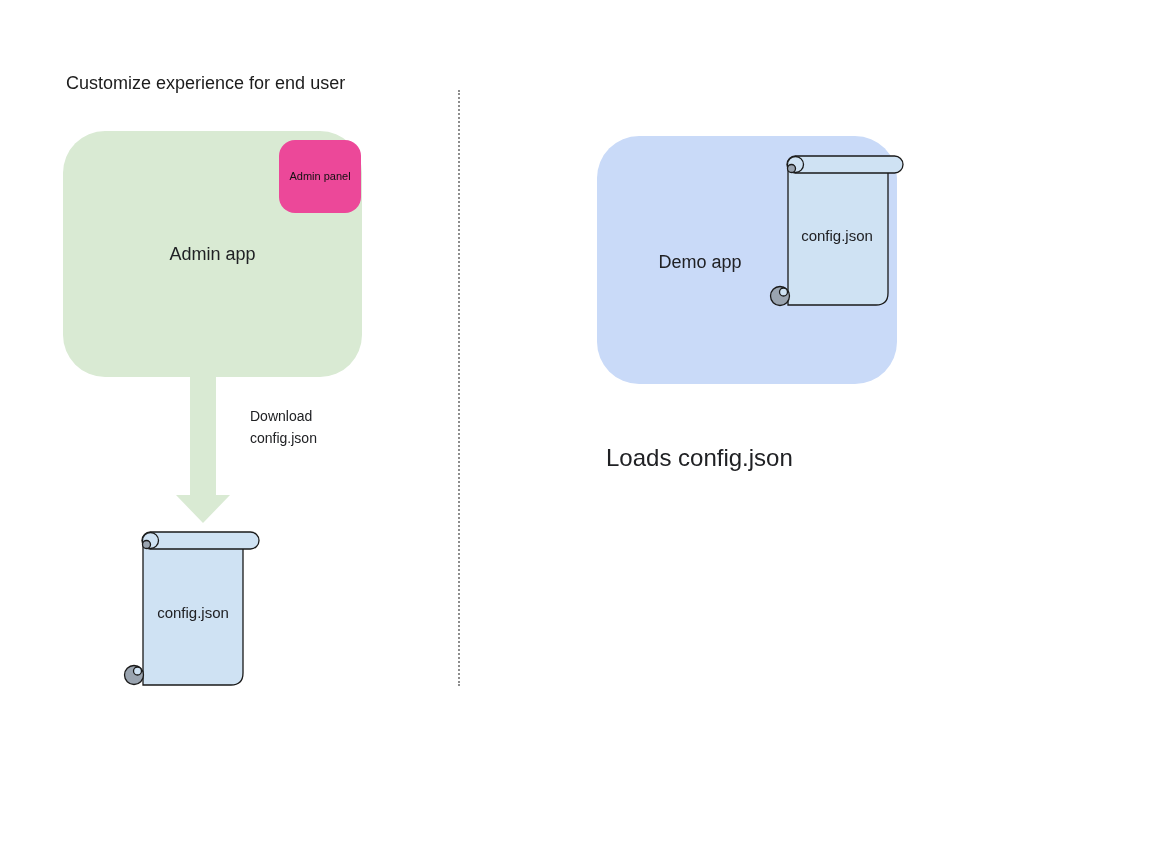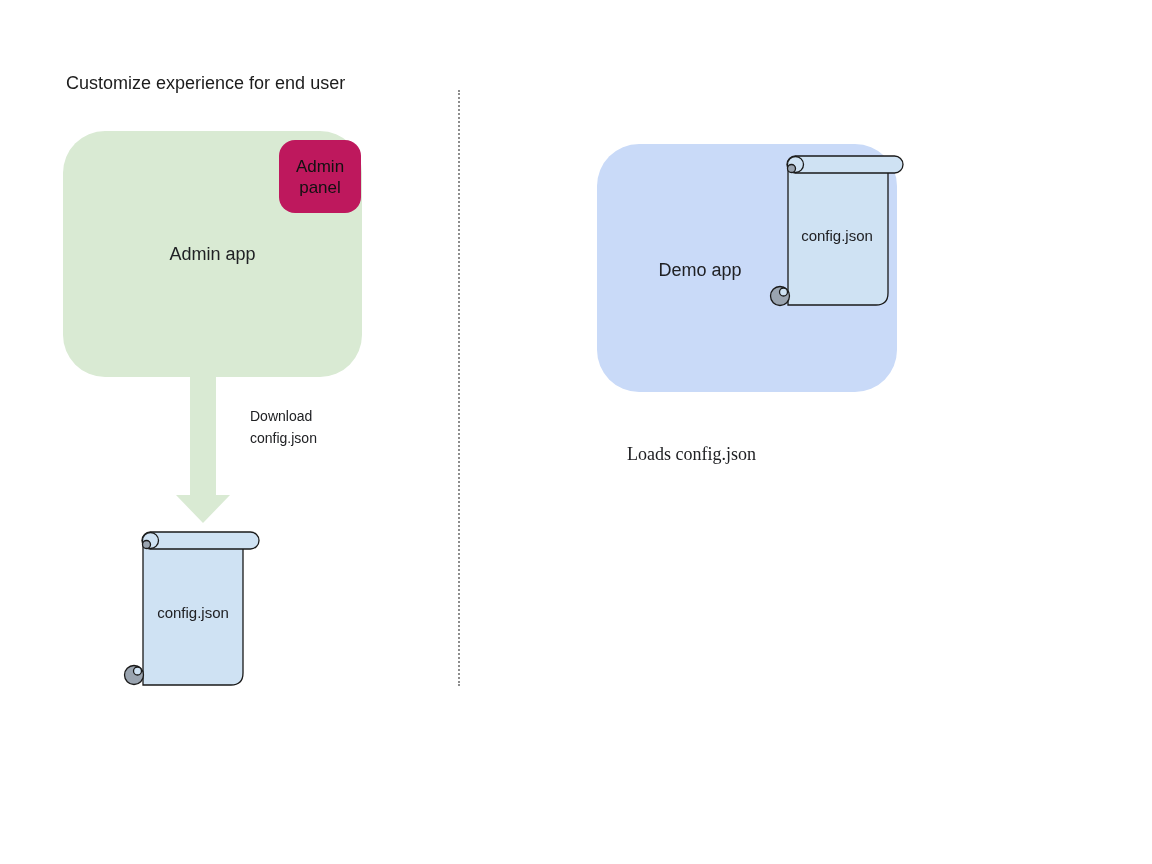--- a/index.html
+++ b/index.html
@@ -33,55 +33,54 @@
   }
   #admin-app-label {
     left: 0; top: 0; right: 0; bottom: 0;
     display: flex; align-items: center; justify-content: center;
     font-size: 18px;
     border-radius: 8px;
   }
   #admin-panel-box {
     left: 216px; top: 9px;
     width: 82px; height: 73px;
-    background: #be185d;
+    background: #ec4899;
     border-radius: 16px;
     display: flex; align-items: center; justify-content: center;
     text-align: center;
-    font-size: 17px; line-height: 21px;
+    font-size: 11px; line-height: 21px;
     color: #111111;
     padding: 0 6px;
     box-sizing: border-box;
   }
   #download-arrow { left: 176px; top: 377px; }
   #download-label {
     left: 250px; top: 405px;
     width: 112px;
     font-size: 14px; line-height: 22px;
   }
   #divider {
     left: 458px; top: 90px;
     height: 596px; width: 0;
     border-left: 2px dotted #8d8d8d;
   }
   #demo-app-box {
-    left: 597px; top: 144px;
+    left: 597px; top: 136px;
     width: 300px; height: 248px;
     background: #c9daf8;
   }
   #demo-app-label {
     position: absolute;
     left: 0; top: 116px; width: 206px;
     text-align: center;
     font-size: 18px;
   }
   #loads-caption {
-    left: 627px; top: 444px;
-    font-size: 18px;
-    font-family: Liberation Serif, serif;
+    left: 606px; top: 444px;
+    font-size: 24px;
   }
   #scroll-left  { left: 120px; top: 528px; }
   #scroll-right { left: 765px; top: 152px; }
   .scroll-shape .outline { stroke: #1a1a1a; stroke-width: 1.3; }
   .scroll-shape text {
     font-family: "Liberation Sans", sans-serif;
     font-size: 15px;
     fill: #202124;
   }
 </style>

